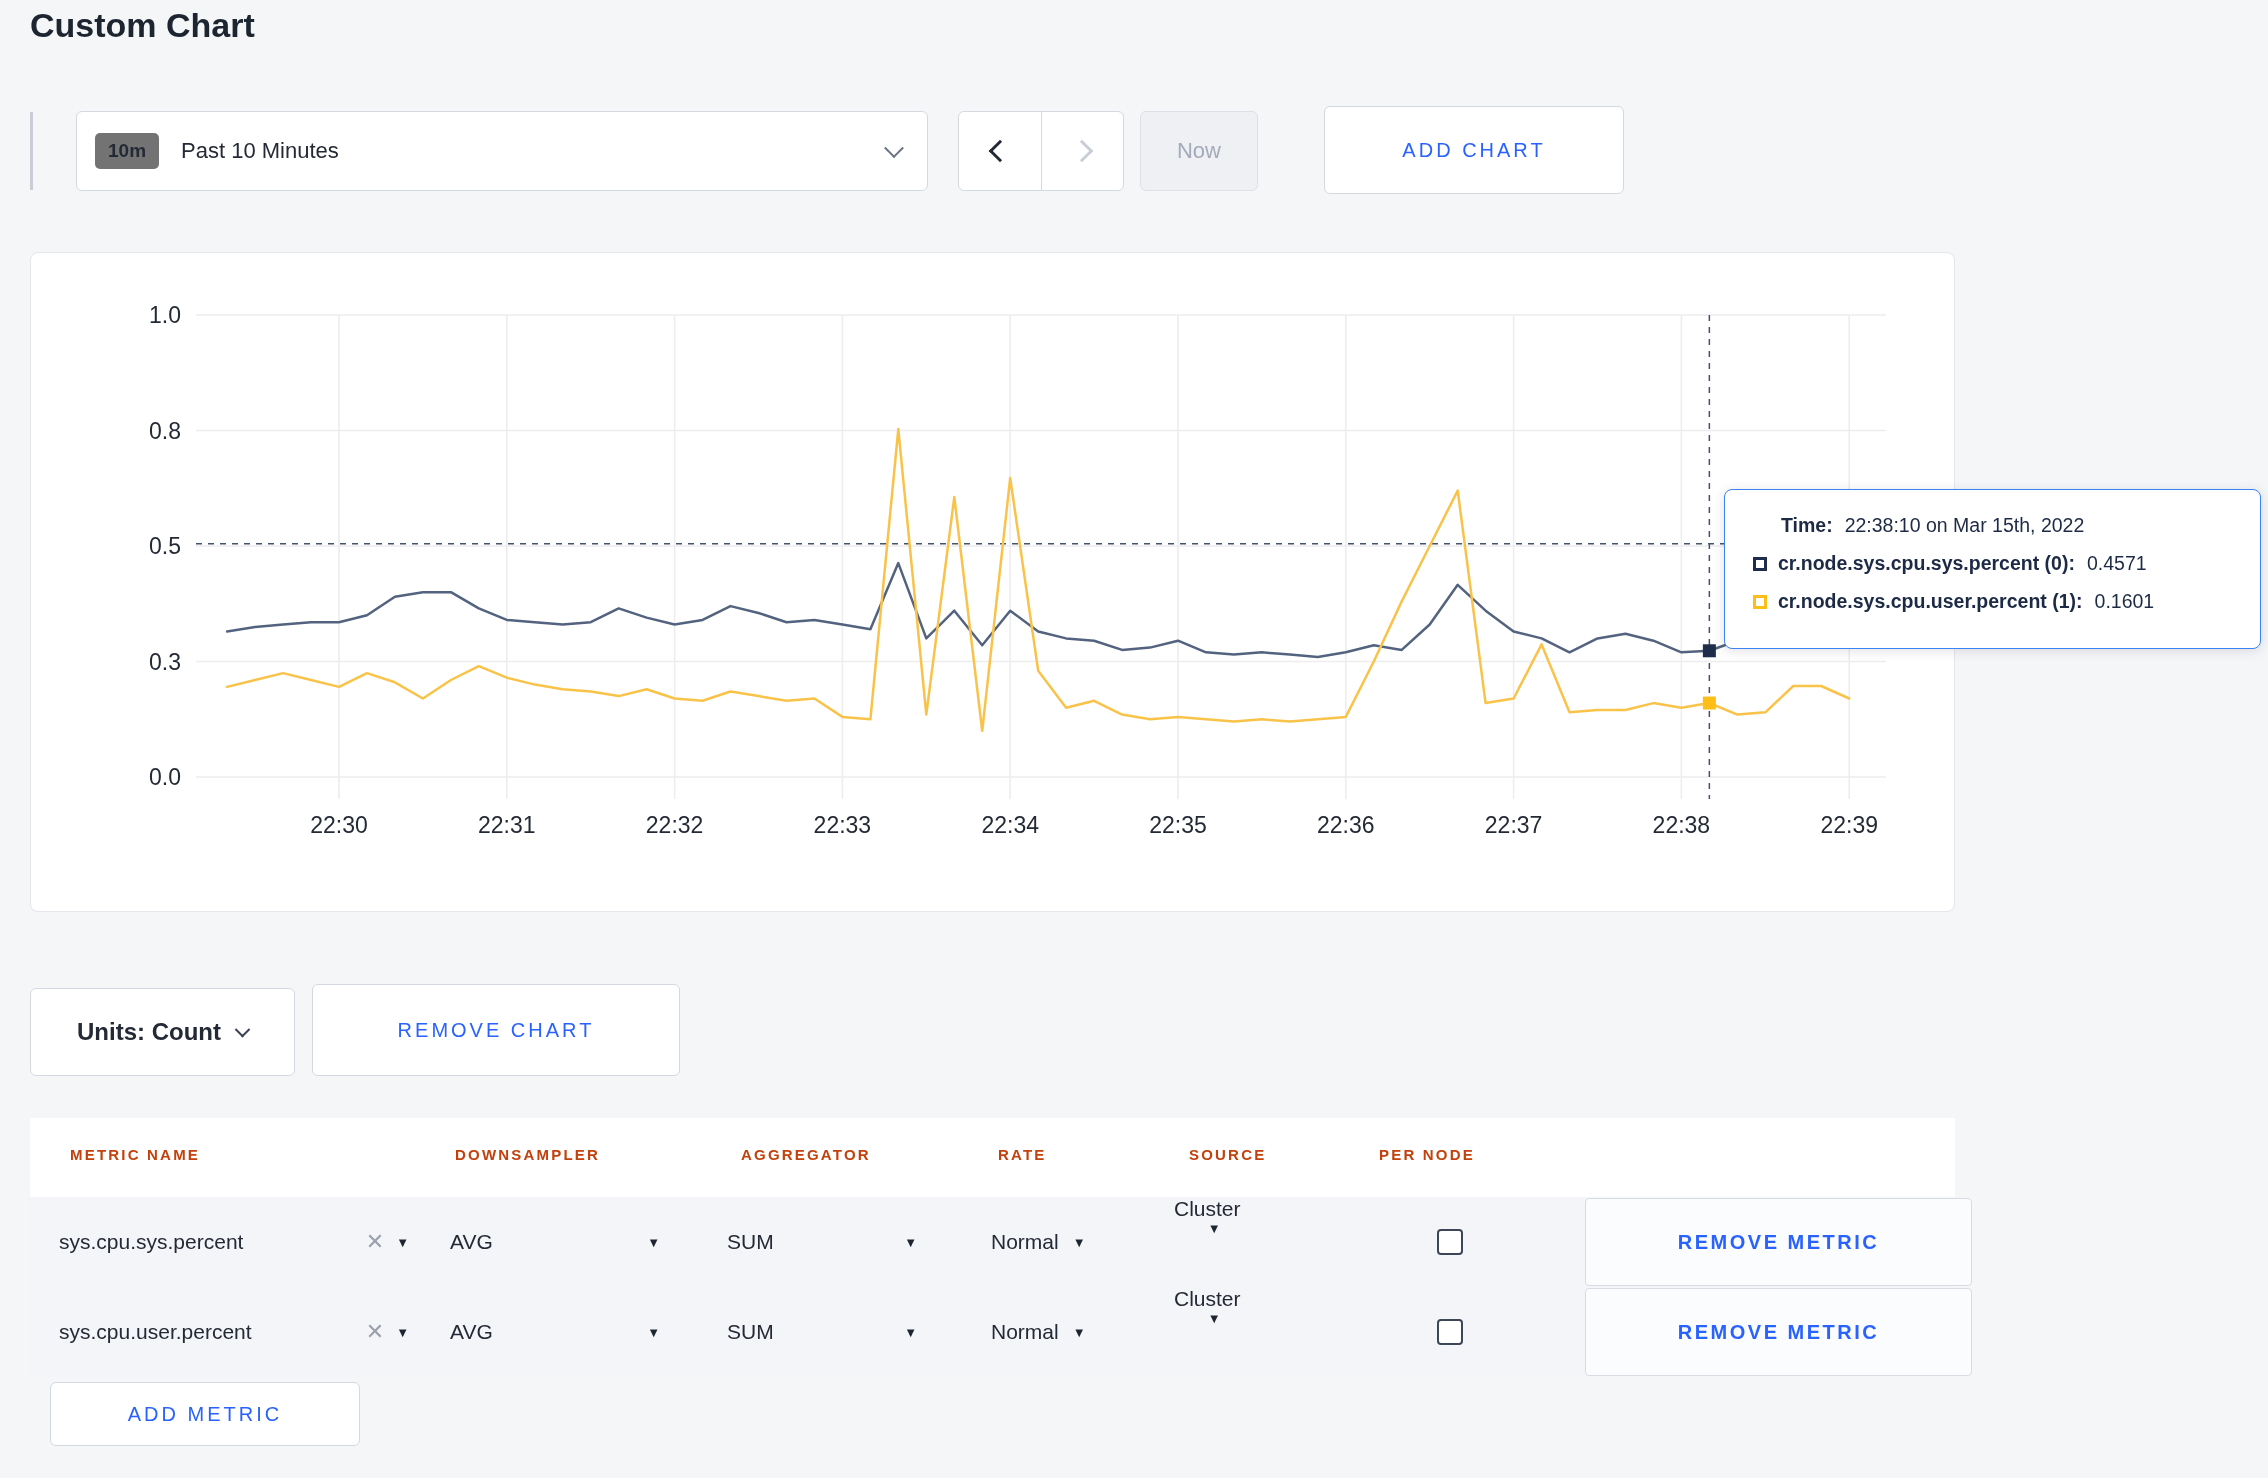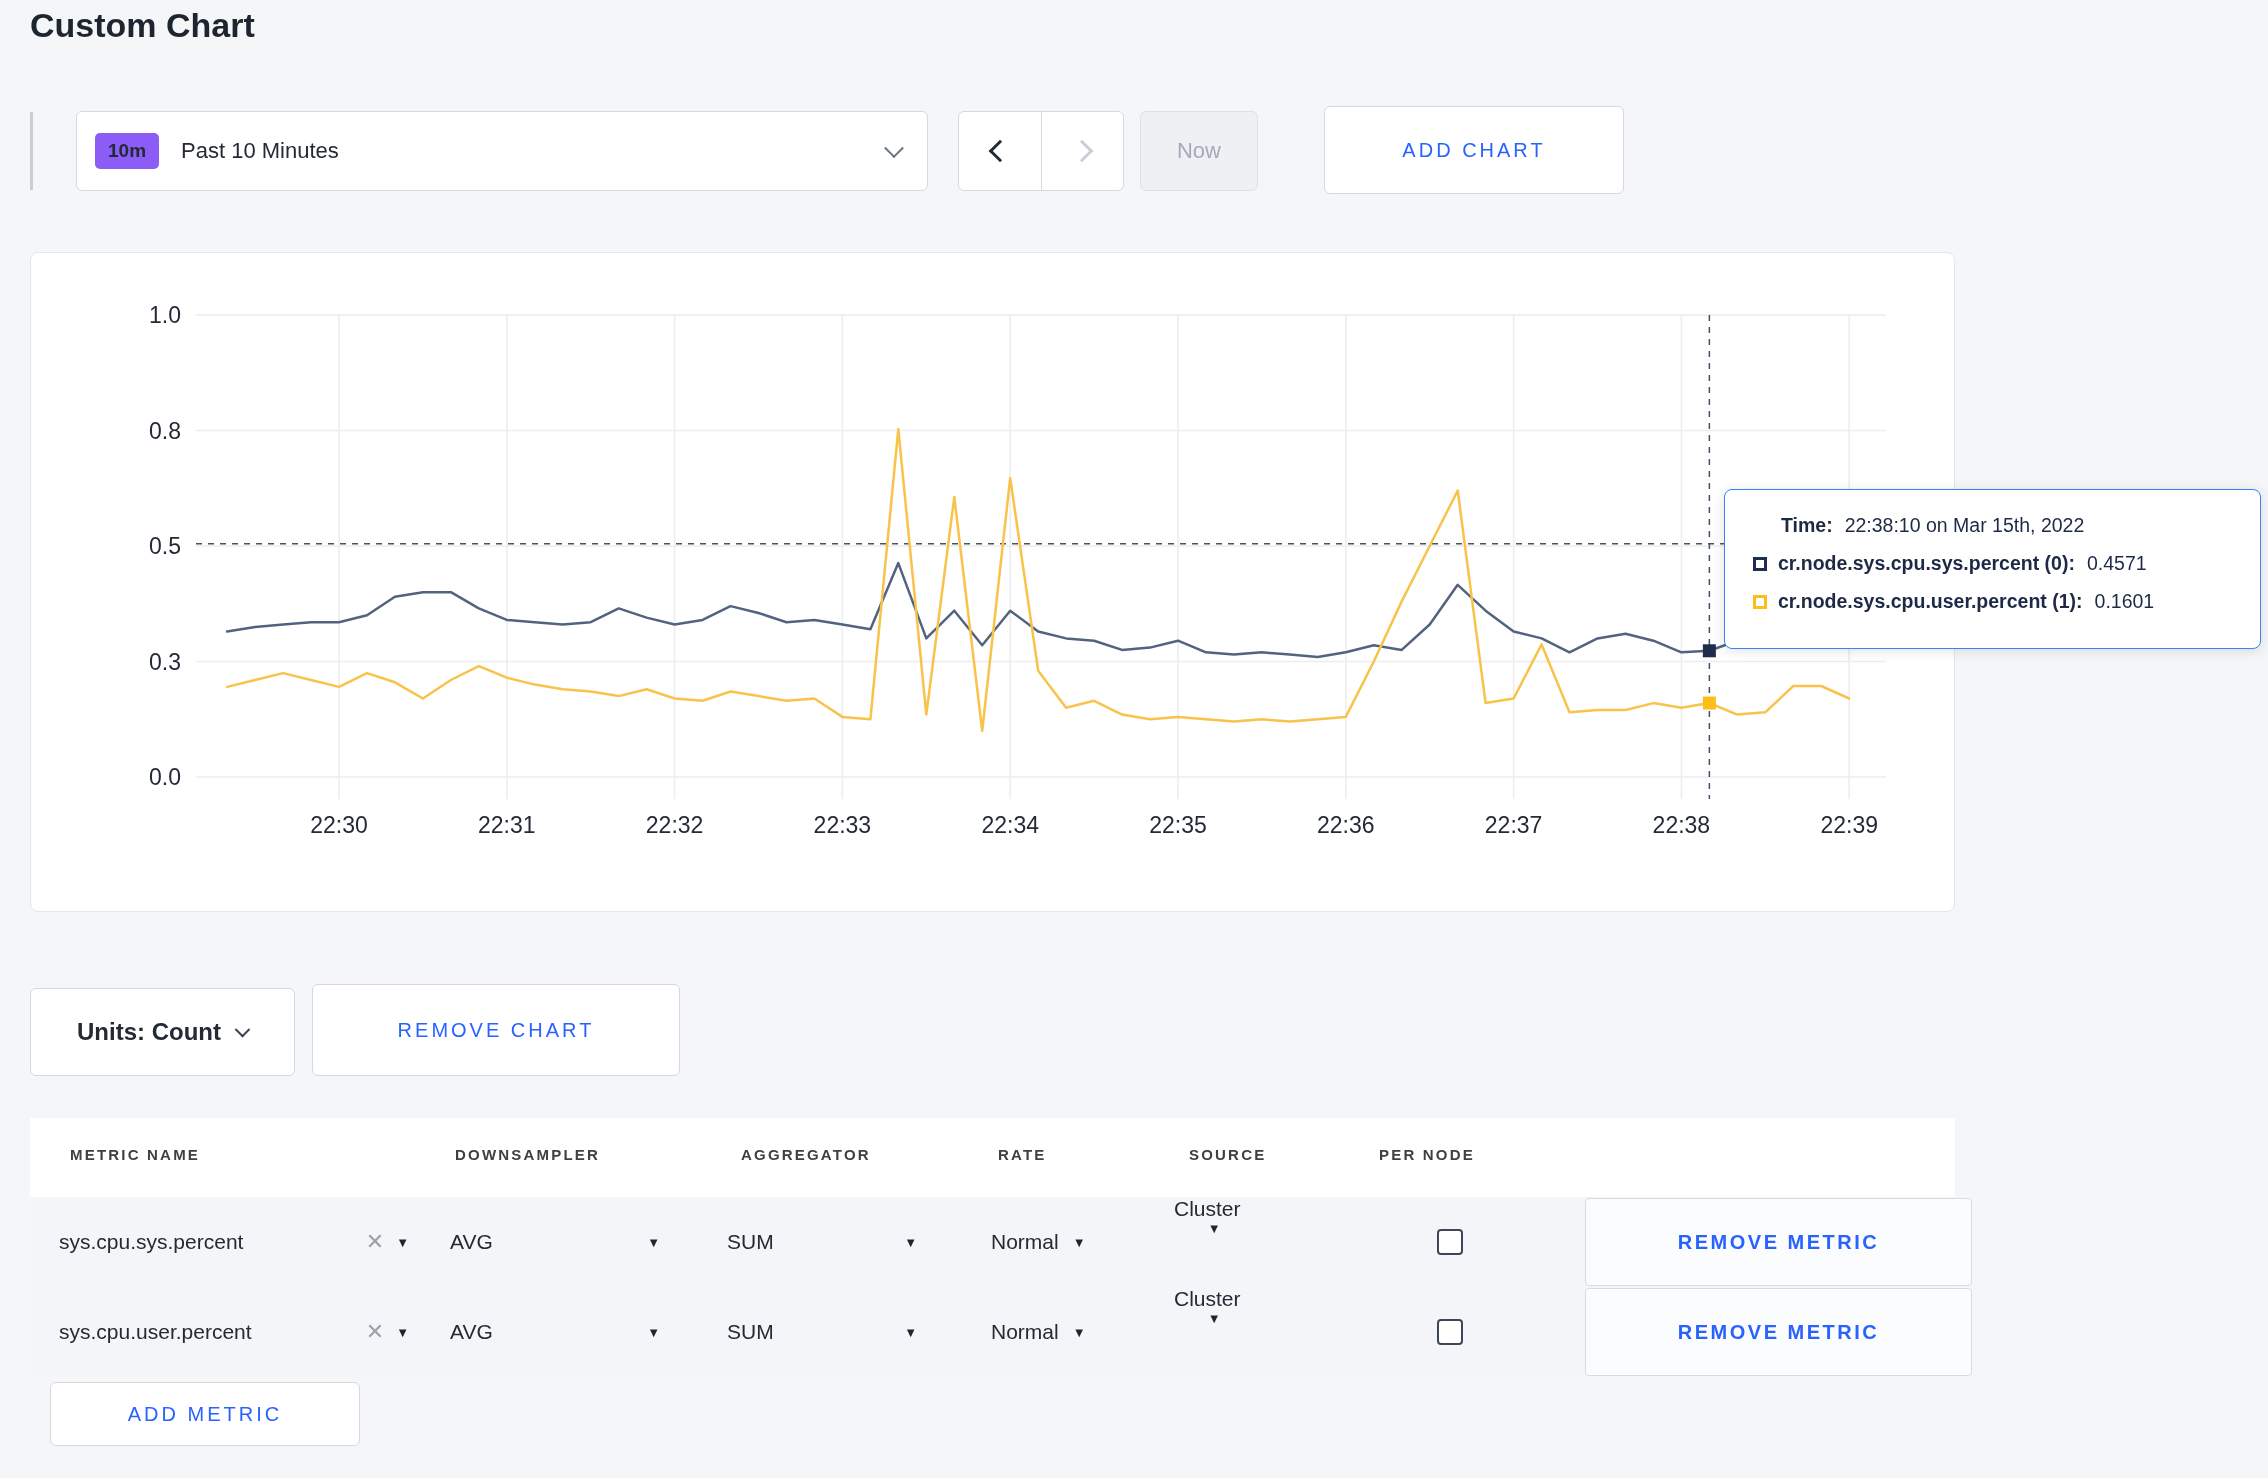--- a/index.html
+++ b/index.html
@@ -24,21 +24,21 @@
 
   .btn {
     background:#fff;
     border:1.5px solid #d4d9e0;
     border-radius:6px;
     display:flex; align-items:center; justify-content:center;
     cursor:pointer;
   }
   #time-range-dropdown { left:76px; top:111px; width:852px; height:80px; justify-content:flex-start; padding:0 26px 0 18px; }
   #time-range-badge {
-    background:#8b5cf6; border-radius:5px;
+    background:#737373; border-radius:5px;
     padding:7px 13px; font-size:19px; font-weight:700; color:#242a35;
   }
   #time-range-label { margin-left:22px; font-size:22px; color:#242a35; }
 
   .chevron-down {
     width:14px; height:14px;
     border-right:2px solid #6b7483; border-bottom:2px solid #6b7483;
     transform:rotate(45deg) translate(-2px,-2px);
   }
   #time-range-dropdown .chevron-down { margin-left:auto; }
@@ -97,21 +97,21 @@
   
   #units-dropdown { left:30px; top:988px; width:265px; height:88px; font-weight:700; font-size:24px; }
   #units-dropdown .chevron-down { margin-left:16px; width:11px; height:11px; border-color:#3a4354; }
   #remove-chart-button { left:312px; top:984px; width:368px; height:92px; }
 
   
   #metrics-table { left:30px; top:1118px; width:1925px; height:259px; background:#fff; }
   #table-header { position:absolute; left:0; top:0; width:100%; height:79px; background:#fff; }
   .th {
     position:absolute; top:28px;
-    font-size:15px; font-weight:600; letter-spacing:2.2px; color:#404040;
+    font-size:15px; font-weight:600; letter-spacing:2.2px; color:#c2410c;
   }
   .th0 { left:40px; } .th1 { left:425px; } .th2 { left:711px; }
   .th3 { left:968px; } .th4 { left:1159px; } .th5 { left:1349px; }
 
   .metric-row { position:absolute; left:0; width:100%; height:90px; background:#f4f5f8; }
   .cell { position:absolute; top:0; height:100%; display:flex; align-items:center; font-size:21px; color:#242a35; }
   .caret { font-size:13px; color:#1d2531; margin-left:14px; }
   .clear-x { color:#9aa1ac; font-size:22px; margin-left:16px; }
   .c-metric { left:29px; width:350px; }
   .c-metric .caret { margin-left:12px; }

